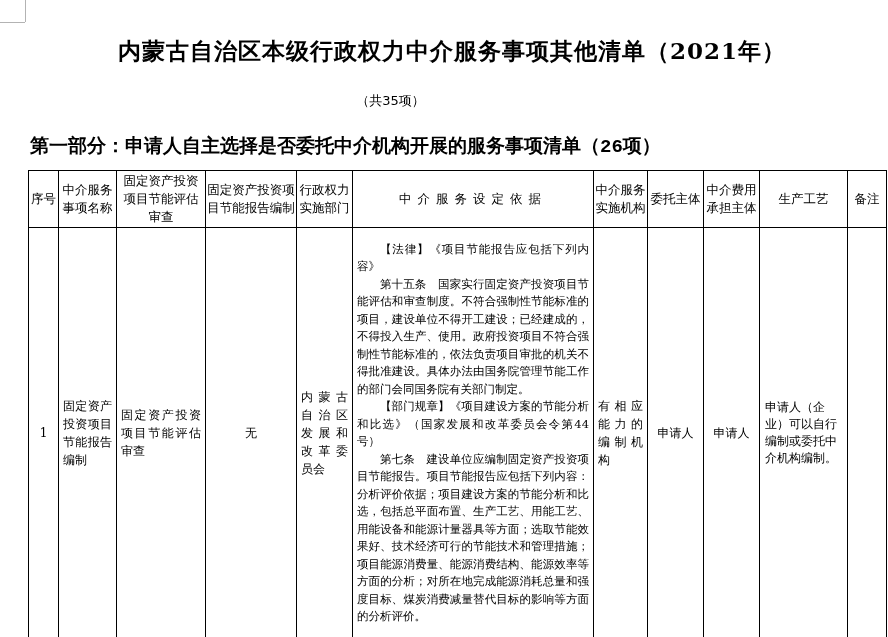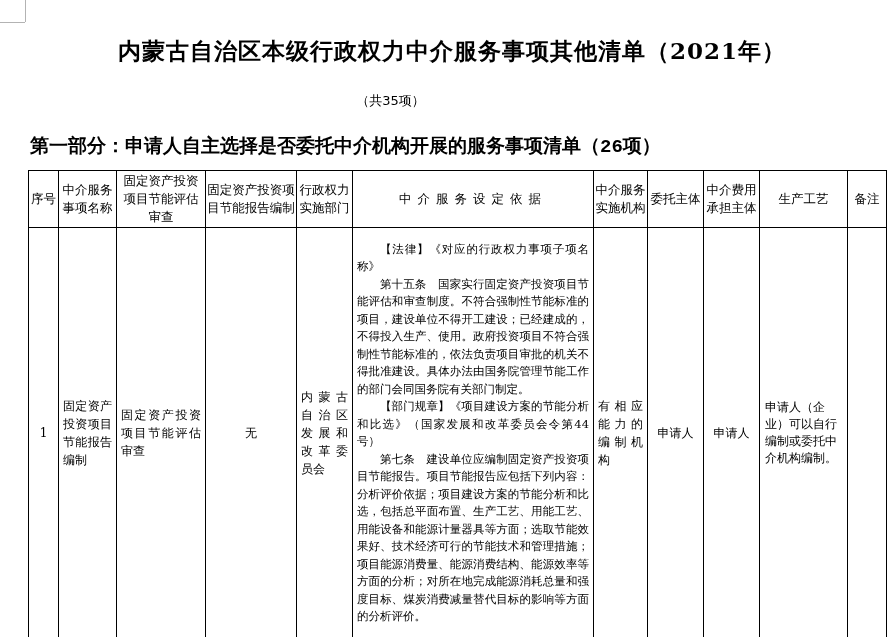--- a/index.html
+++ b/index.html
@@ -117,21 +117,21 @@
     </tr>
   </thead>
   <tbody>
     <tr>
       <td>1</td>
       <td class="just">固定资产投资项目节能报告编制</td>
       <td class="just">固定资产投资项目节能评估审查</td>
       <td>无</td>
       <td class="just">内蒙古自治区发展和改革委员会</td>
       <td class="basis">
-        <p>【法律】《对应的行政权力事项子项名称》</p>
+        <p>【法律】《项目节能报告应包括下列内容》</p>
         <p>第十五条　国家实行固定资产投资项目节能评估和审查制度。不符合强制性节能标准的项目，建设单位不得开工建设；已经建成的，不得投入生产、使用。政府投资项目不符合强制性节能标准的，依法负责项目审批的机关不得批准建设。具体办法由国务院管理节能工作的部门会同国务院有关部门制定。</p>
         <p>【部门规章】《项目建设方案的节能分析和比选》（国家发展和改革委员会令第44号）</p>
         <p>第七条　建设单位应编制固定资产投资项目节能报告。项目节能报告应包括下列内容：分析评价依据；项目建设方案的节能分析和比选，包括总平面布置、生产工艺、用能工艺、用能设备和能源计量器具等方面；选取节能效果好、技术经济可行的节能技术和管理措施；项目能源消费量、能源消费结构、能源效率等方面的分析；对所在地完成能源消耗总量和强度目标、煤炭消费减量替代目标的影响等方面的分析评价。</p>
       </td>
       <td class="just">有相应能力的编制机构</td>
       <td>申请人</td>
       <td>申请人</td>
       <td class="decision">申请人（企业）可以自行编制或委托中介机构编制。</td>
       <td></td>
     </tr>

